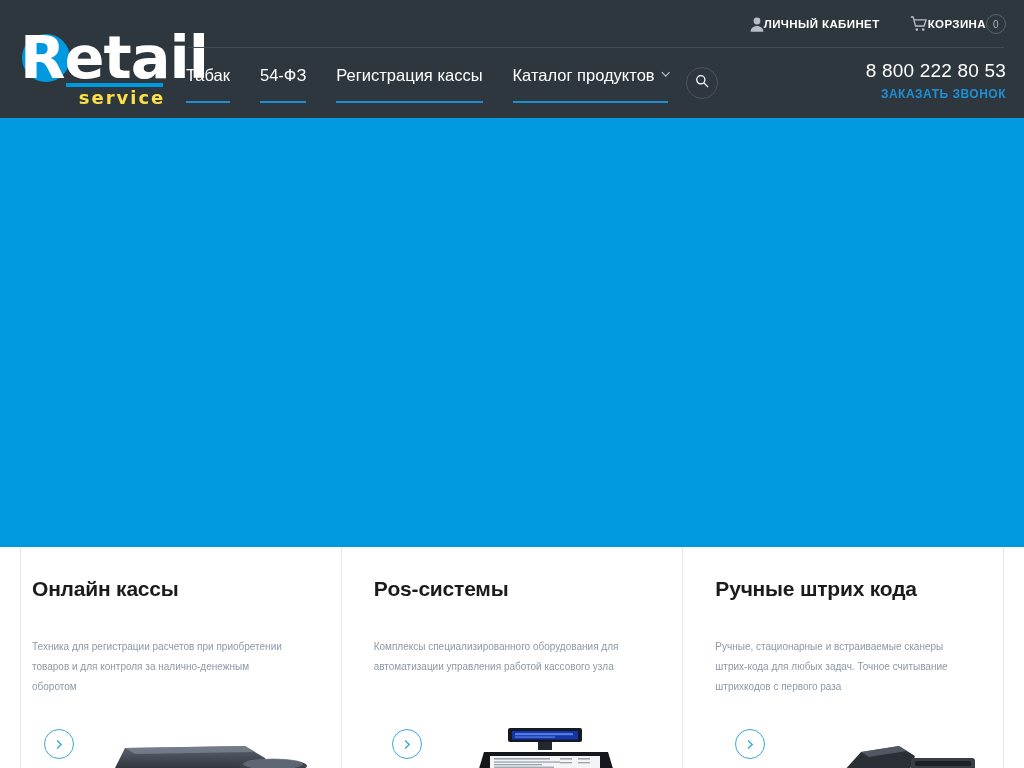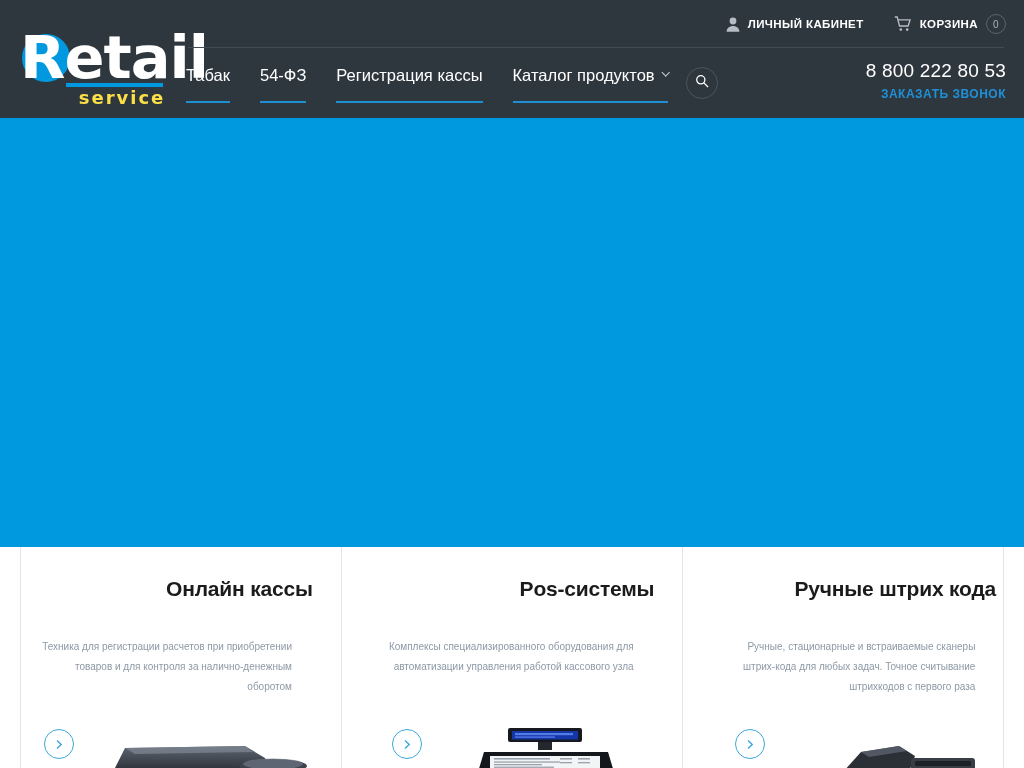--- a/index.html
+++ b/index.html
@@ -115,21 +115,20 @@
     position: absolute;
     right: 18px;
     top: 14px;
     display: flex;
     align-items: center;
     gap: 30px;
   }
   .acct-item {
     display: flex;
     align-items: center;
-    gap: 8px;
     color: #ffffff;
     font-size: 11.5px;
     font-weight: bold;
     letter-spacing: 0.4px;
     text-transform: uppercase;
     cursor: pointer;
     white-space: nowrap;
   }
   .icon-person { width: 14px; height: 15px; display: block; }
   .icon-cart { width: 18px; height: 16px; display: block; }
@@ -228,21 +227,20 @@
     width: 1024px;
     height: 221px;
     background: #ffffff;
     display: flex;
   }
   .card {
     position: relative;
     flex: 1 1 0;
     padding: 30px 28px 0 32px;
     overflow: hidden;
-    text-align: right;
   }
   .card + .card { border-left: 1px solid #e3e6e9; }
   .vline-left {
     position: absolute;
     left: 20px; top: 0; bottom: 0;
     width: 1px;
     background: #e3e6e9;
   }
   .vline-right {
     position: absolute;

